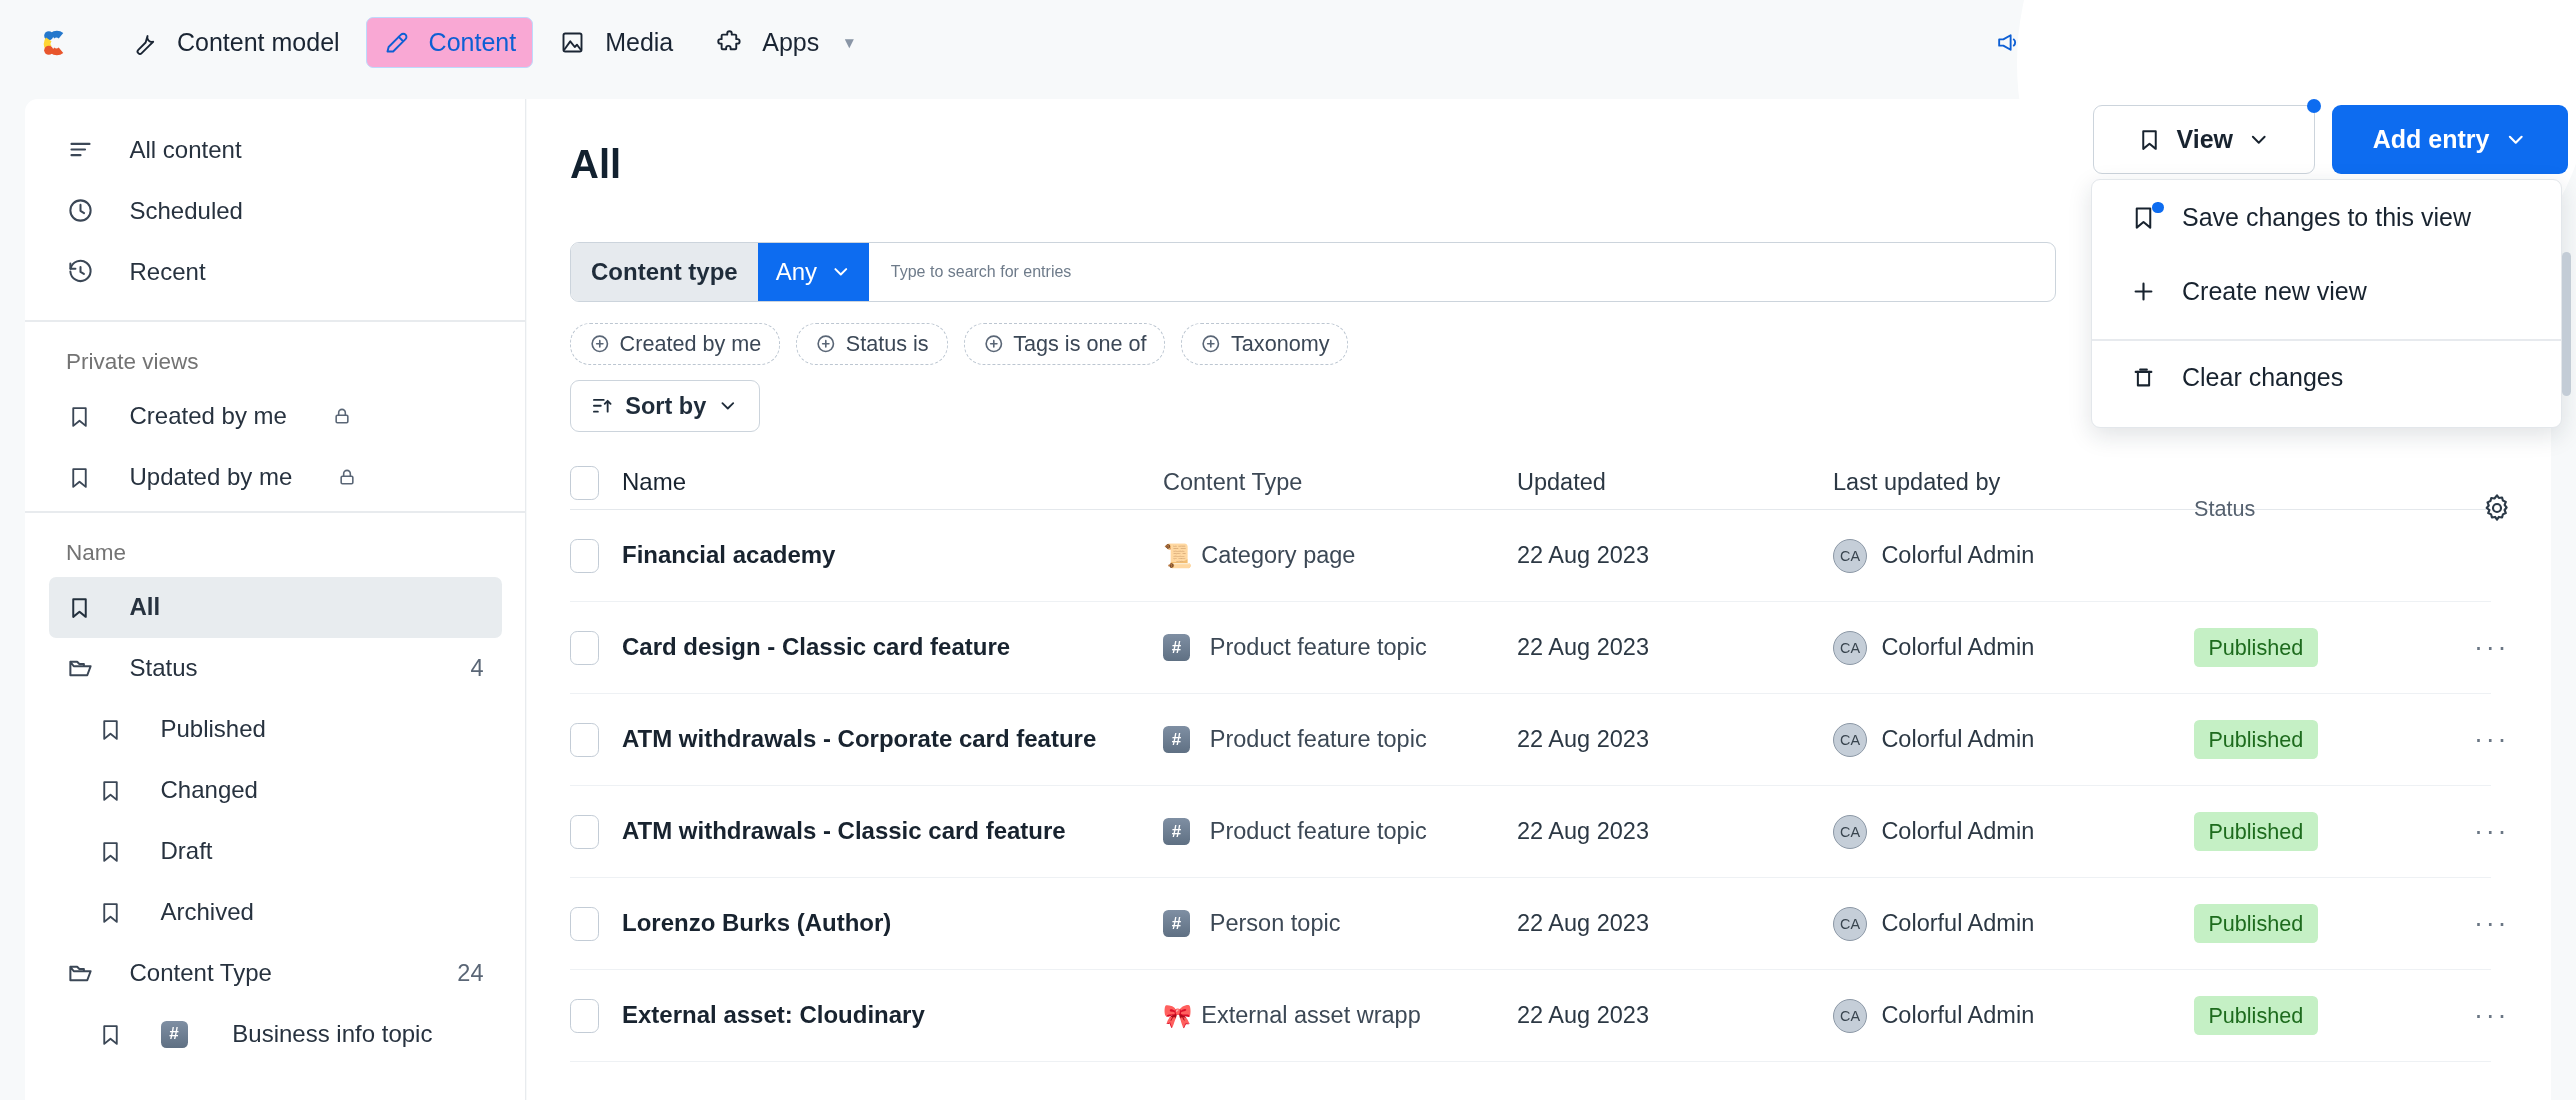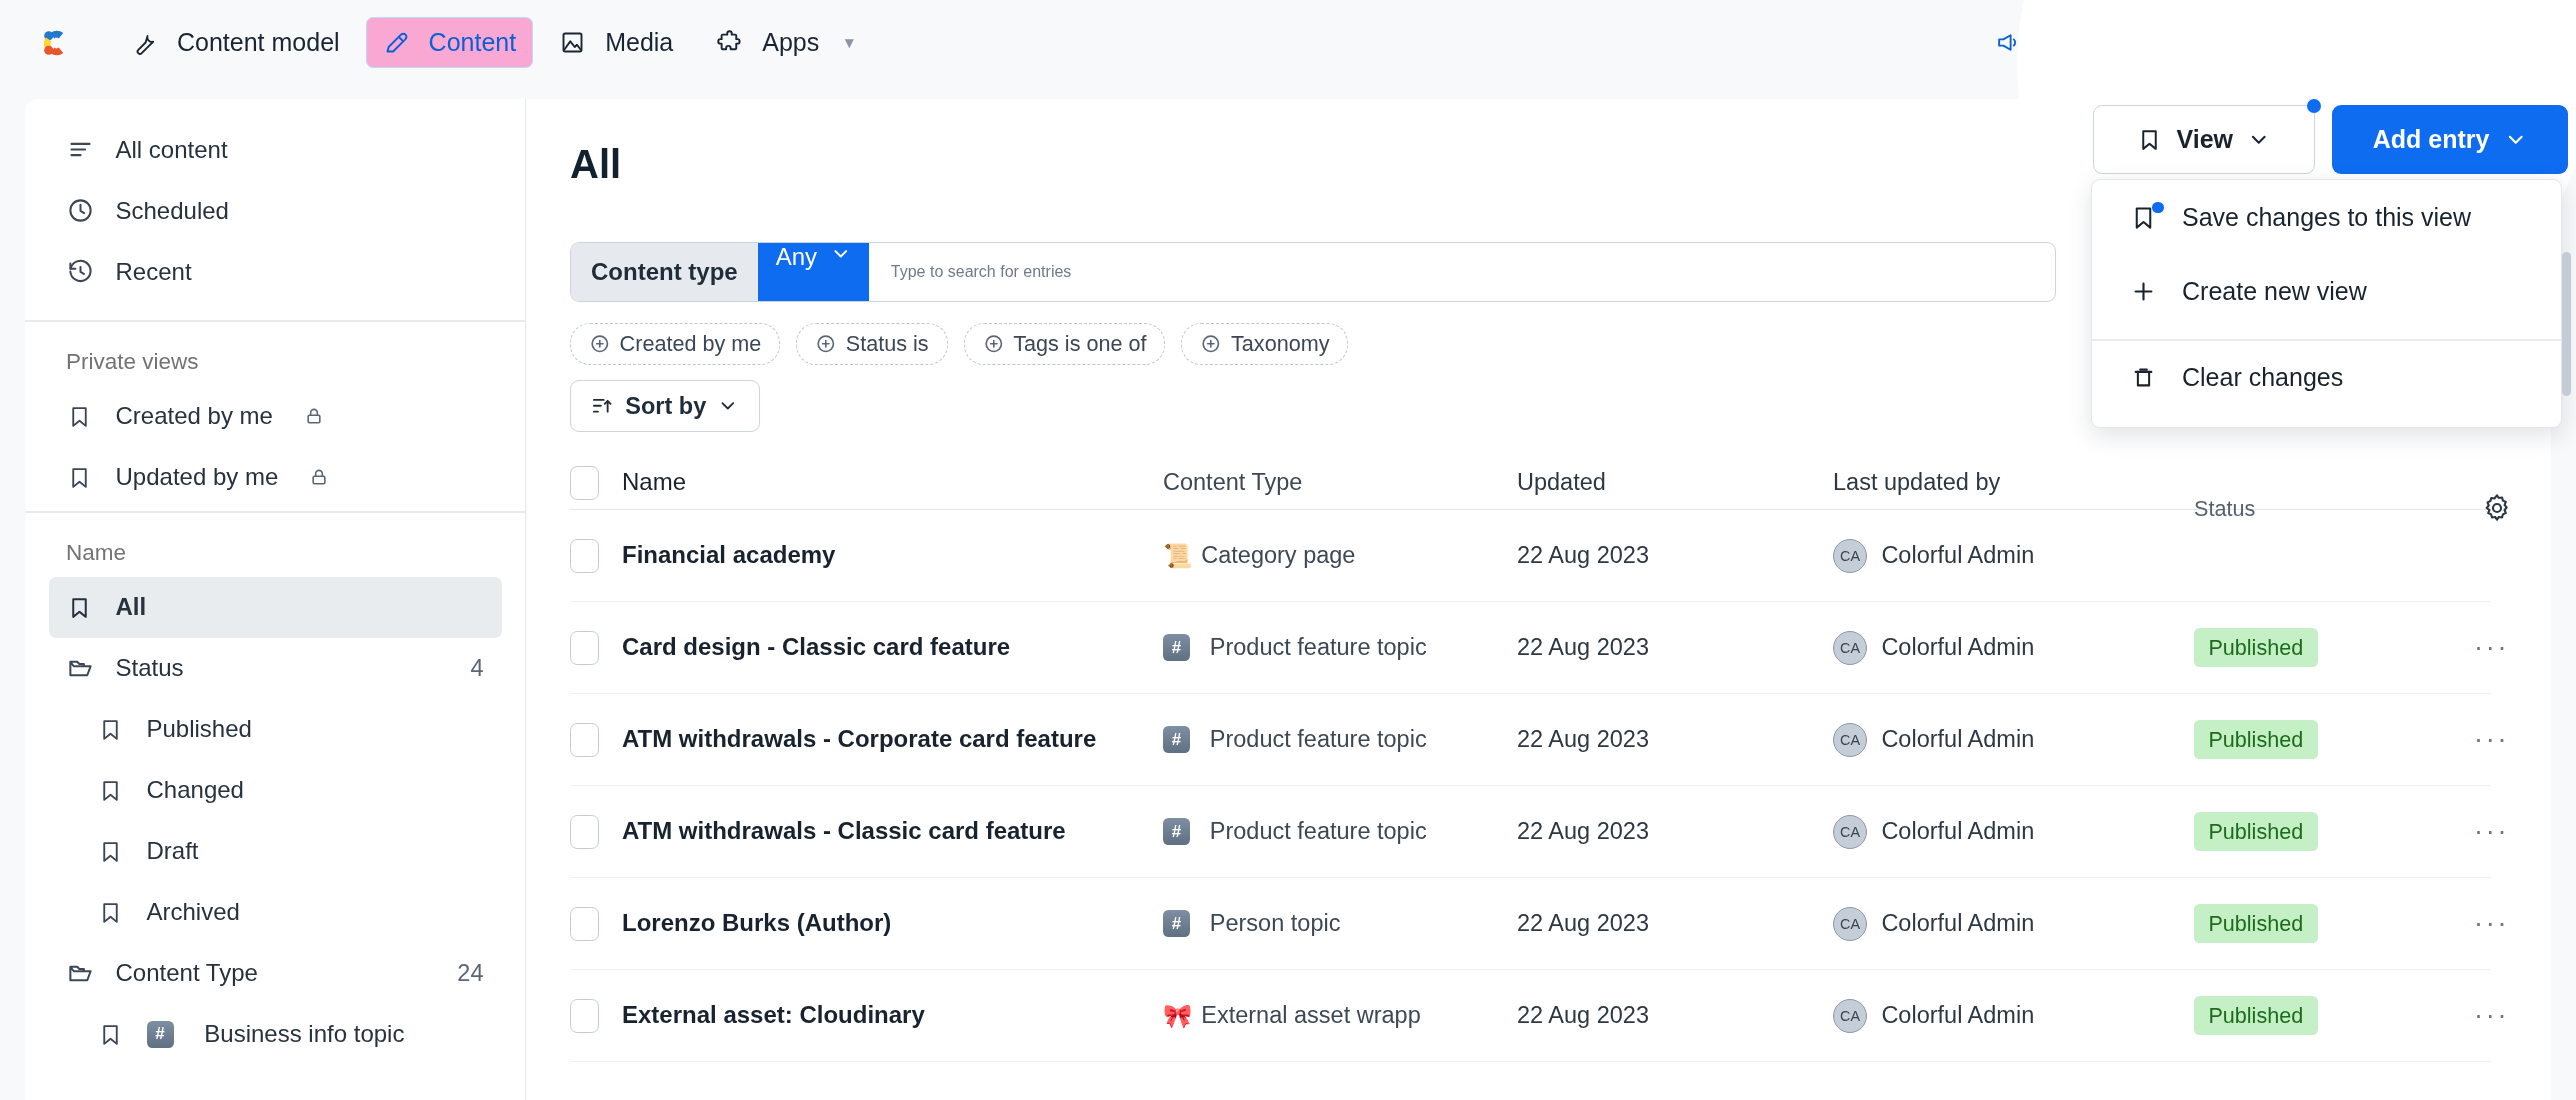--- a/index.html
+++ b/index.html
@@ -60,21 +60,21 @@
   
   .sidebar {
     position: absolute; left: 25px; top: 99px;
     width: 501px; height: 1001px;
     background: #fff; border-top-left-radius: 12.6px;
     border-right: 1.8px solid #e8ebee;
     overflow: hidden;
   }
   .side-group { padding: 20px 0 14.4px; }
   .side-row {
-    display:flex; align-items:center; gap: 20px;
+    display:flex; align-items:center; gap: 34px;
     height: 61px; margin: 0 23.5px; padding: 0 18px;
     border-radius: 7.2px; cursor: pointer;
     font-size: 24px; color:#27323f;
   }
   .side-row.selected { background:#e8ecef; font-weight: 600; }
   .side-row .sicon { display:flex; align-items:center; width:29px; }
   .side-div { height:1.8px; background:#e8ebee; margin: 3.6px 0; }
   .side-label {
     font-size: 22.5px; color:#737373; padding: 23.5px 41px 10.8px;
   }
@@ -100,21 +100,21 @@
     position:absolute; left:43px; top:143px;
     width: 1486px; height: 60px;
     border: 1.8px solid #ccd4dc; border-radius: 9px;
     display:flex; align-items:center; background:#fff; overflow:hidden;
   }
   .ct-label {
     height:100%; display:flex; align-items:center; padding: 0 20px;
     background:#e6eaee; color:#1f2c3a; font-size:24px; font-weight:600;
   }
   .ct-any {
-    height:100%; display:flex; align-items:flex-start; gap:12.6px; padding:0 18px;
+    height:100%; display:flex; align-items:center; gap:12.6px; padding:0 18px;
     background:#0d6cf0; color:#fff; font-size:24px; cursor:pointer;
   }
   .search-input {
     border:none; outline:none; flex:1; height:100%;
     padding: 0 21.6px; font-size:16px; color:#3b4756;
     font-family:"Liberation Sans", sans-serif; background:transparent;
   }
   .search-input::placeholder { color:#6e7b8a; }
 
   .chips { position:absolute; left:43px; top:224px; display:flex; gap:16px; }

